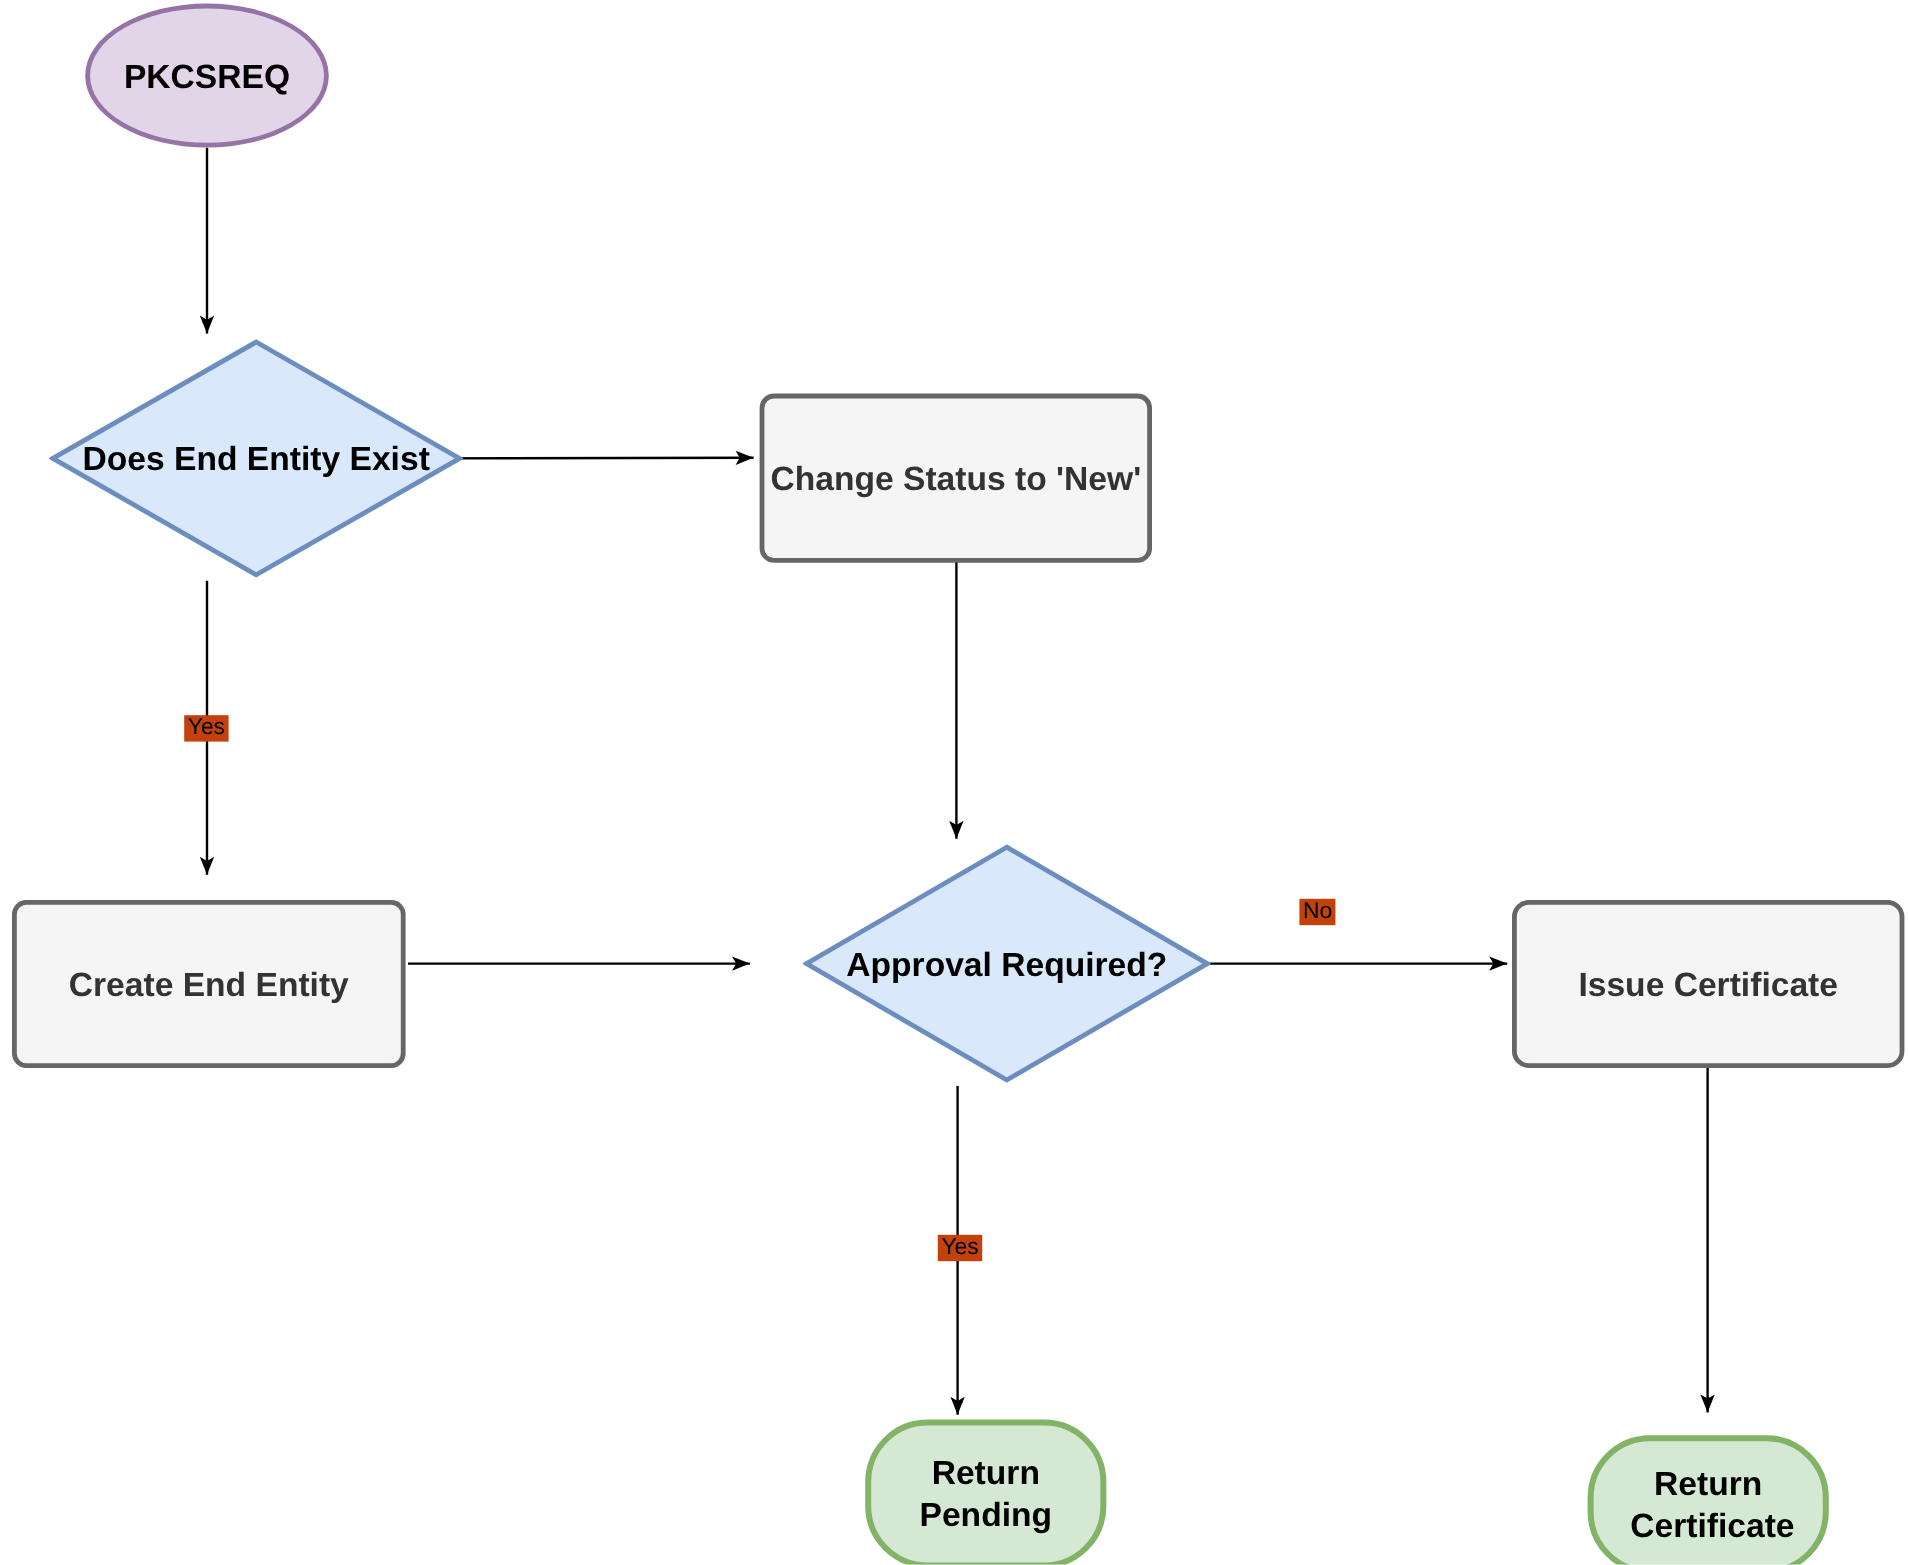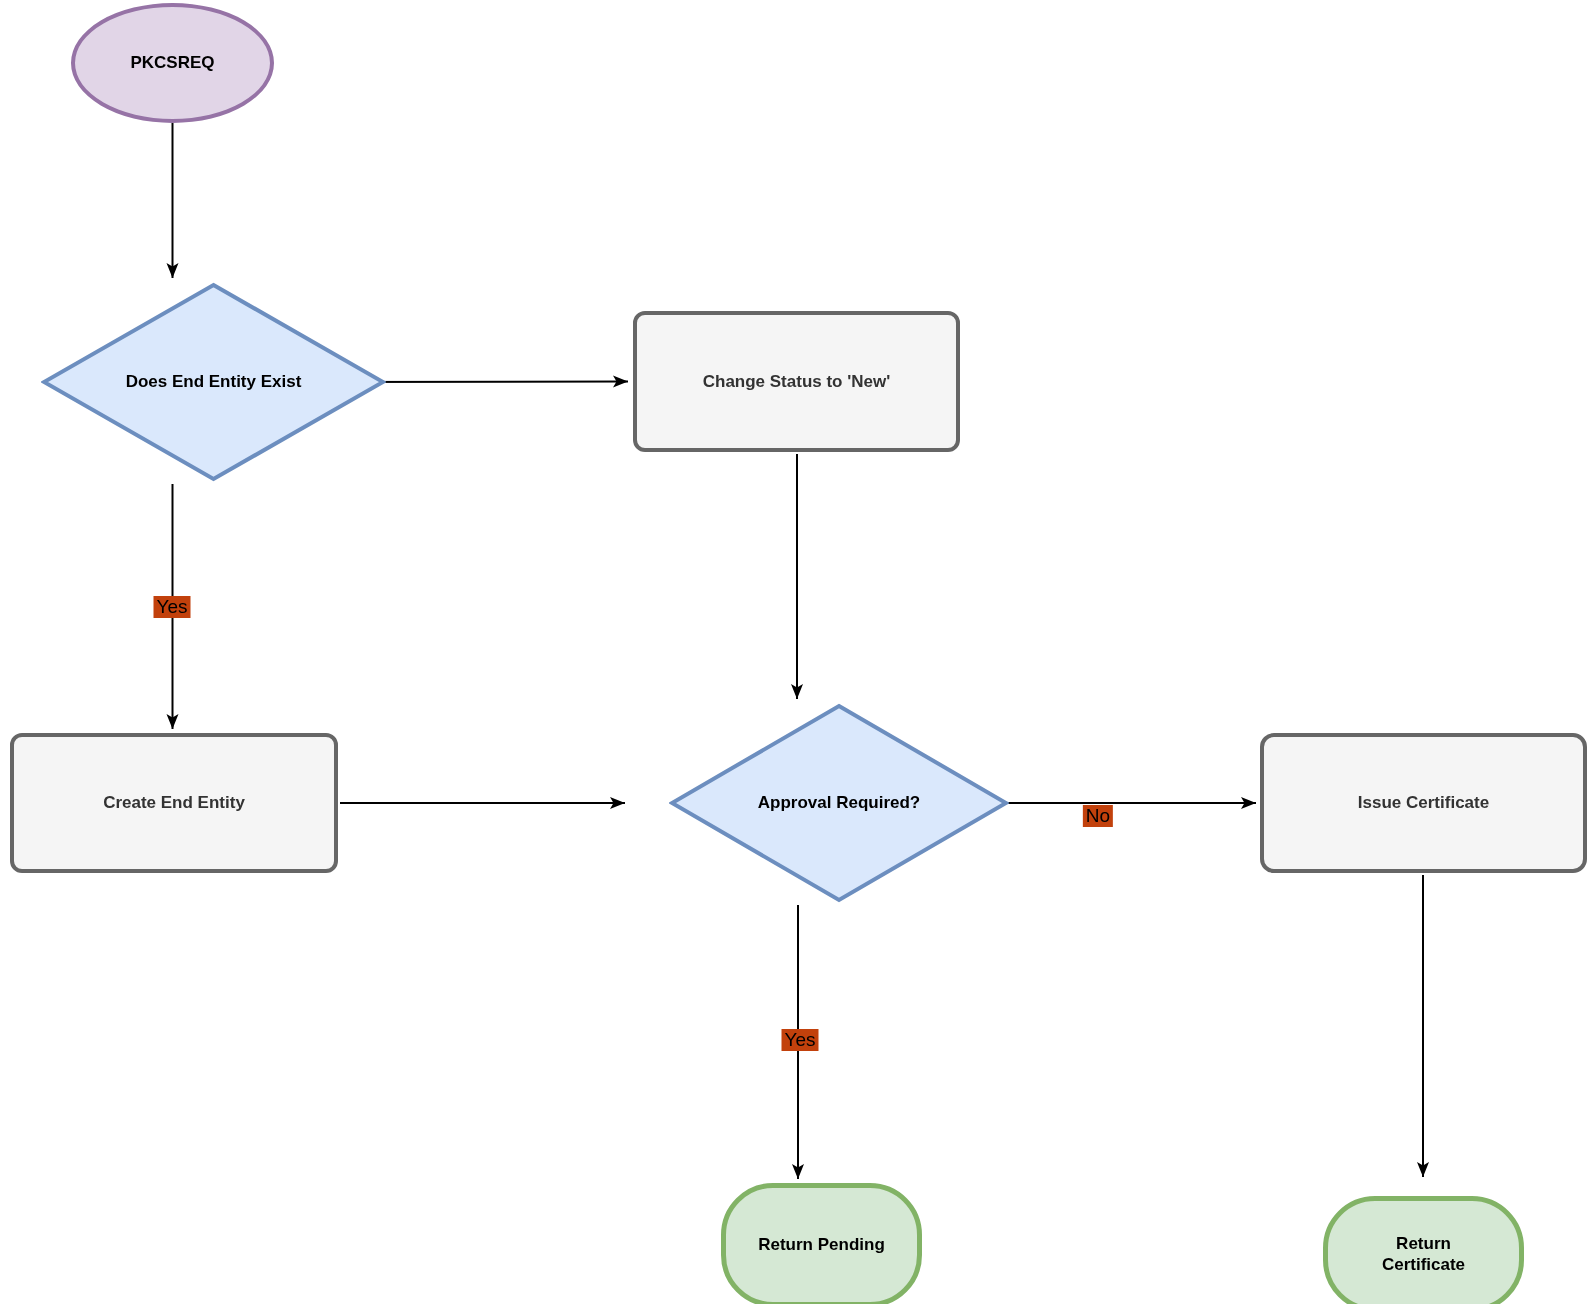--- a/index.html
+++ b/index.html
@@ -17,36 +17,37 @@
     width: 1590px; height: 1304px;
     z-index: 0;
   }
   .node {
     position: absolute;
     display: flex;
     align-items: center;
     justify-content: center;
     box-sizing: border-box;
     font-weight: bold;
-    font-size: 17px;
+    font-size: 28px;
     color: #000000;
     text-align: center;
     z-index: 1;
     line-height: 1.25;
   }
   .ellipse {
     background: #E1D5E7;
     border: 4px solid #9673A6;
     border-radius: 50%;
   }
   .process {
     background: #F5F5F5;
     border: 4px solid #666666;
     border-radius: 12px;
     color: #333333;
+    margin-top: 17px;
   }
   .terminator {
     background: #D5E8D4;
     border: 5px solid #82B366;
     border-radius: 52px;
   }
   .diamond { background: transparent; border: none; margin-left: 40px; }
   .diamond .shape-svg { position: absolute; left: 0; top: 0; }
   .diamond .label { position: relative; z-index: 1; }
   .wrap-narrow { display: inline-block; max-width: 130px; }
@@ -115,16 +116,16 @@
 
   <div class="node terminator" style="left:721px; top:1183px; width:201px; height:124px;">
     <span class="label">Return Pending</span>
   </div>
 
   <div class="node terminator" style="left:1323px; top:1181px; width:201px; height:116px;margin-top:15px;">
     <span class="label wrap-narrow">Return Certificate</span>
   </div>
 
   <span class="edge-label" style="left:172px; top:607px;">Yes</span>
-  <span class="edge-label" style="left:1098px; top:816px;">No</span>
+  <span class="edge-label" style="left:1098px; top:760px;">No</span>
   <span class="edge-label" style="left:800px; top:1040px;">Yes</span>
 
 </div>
 
 </body></html>

